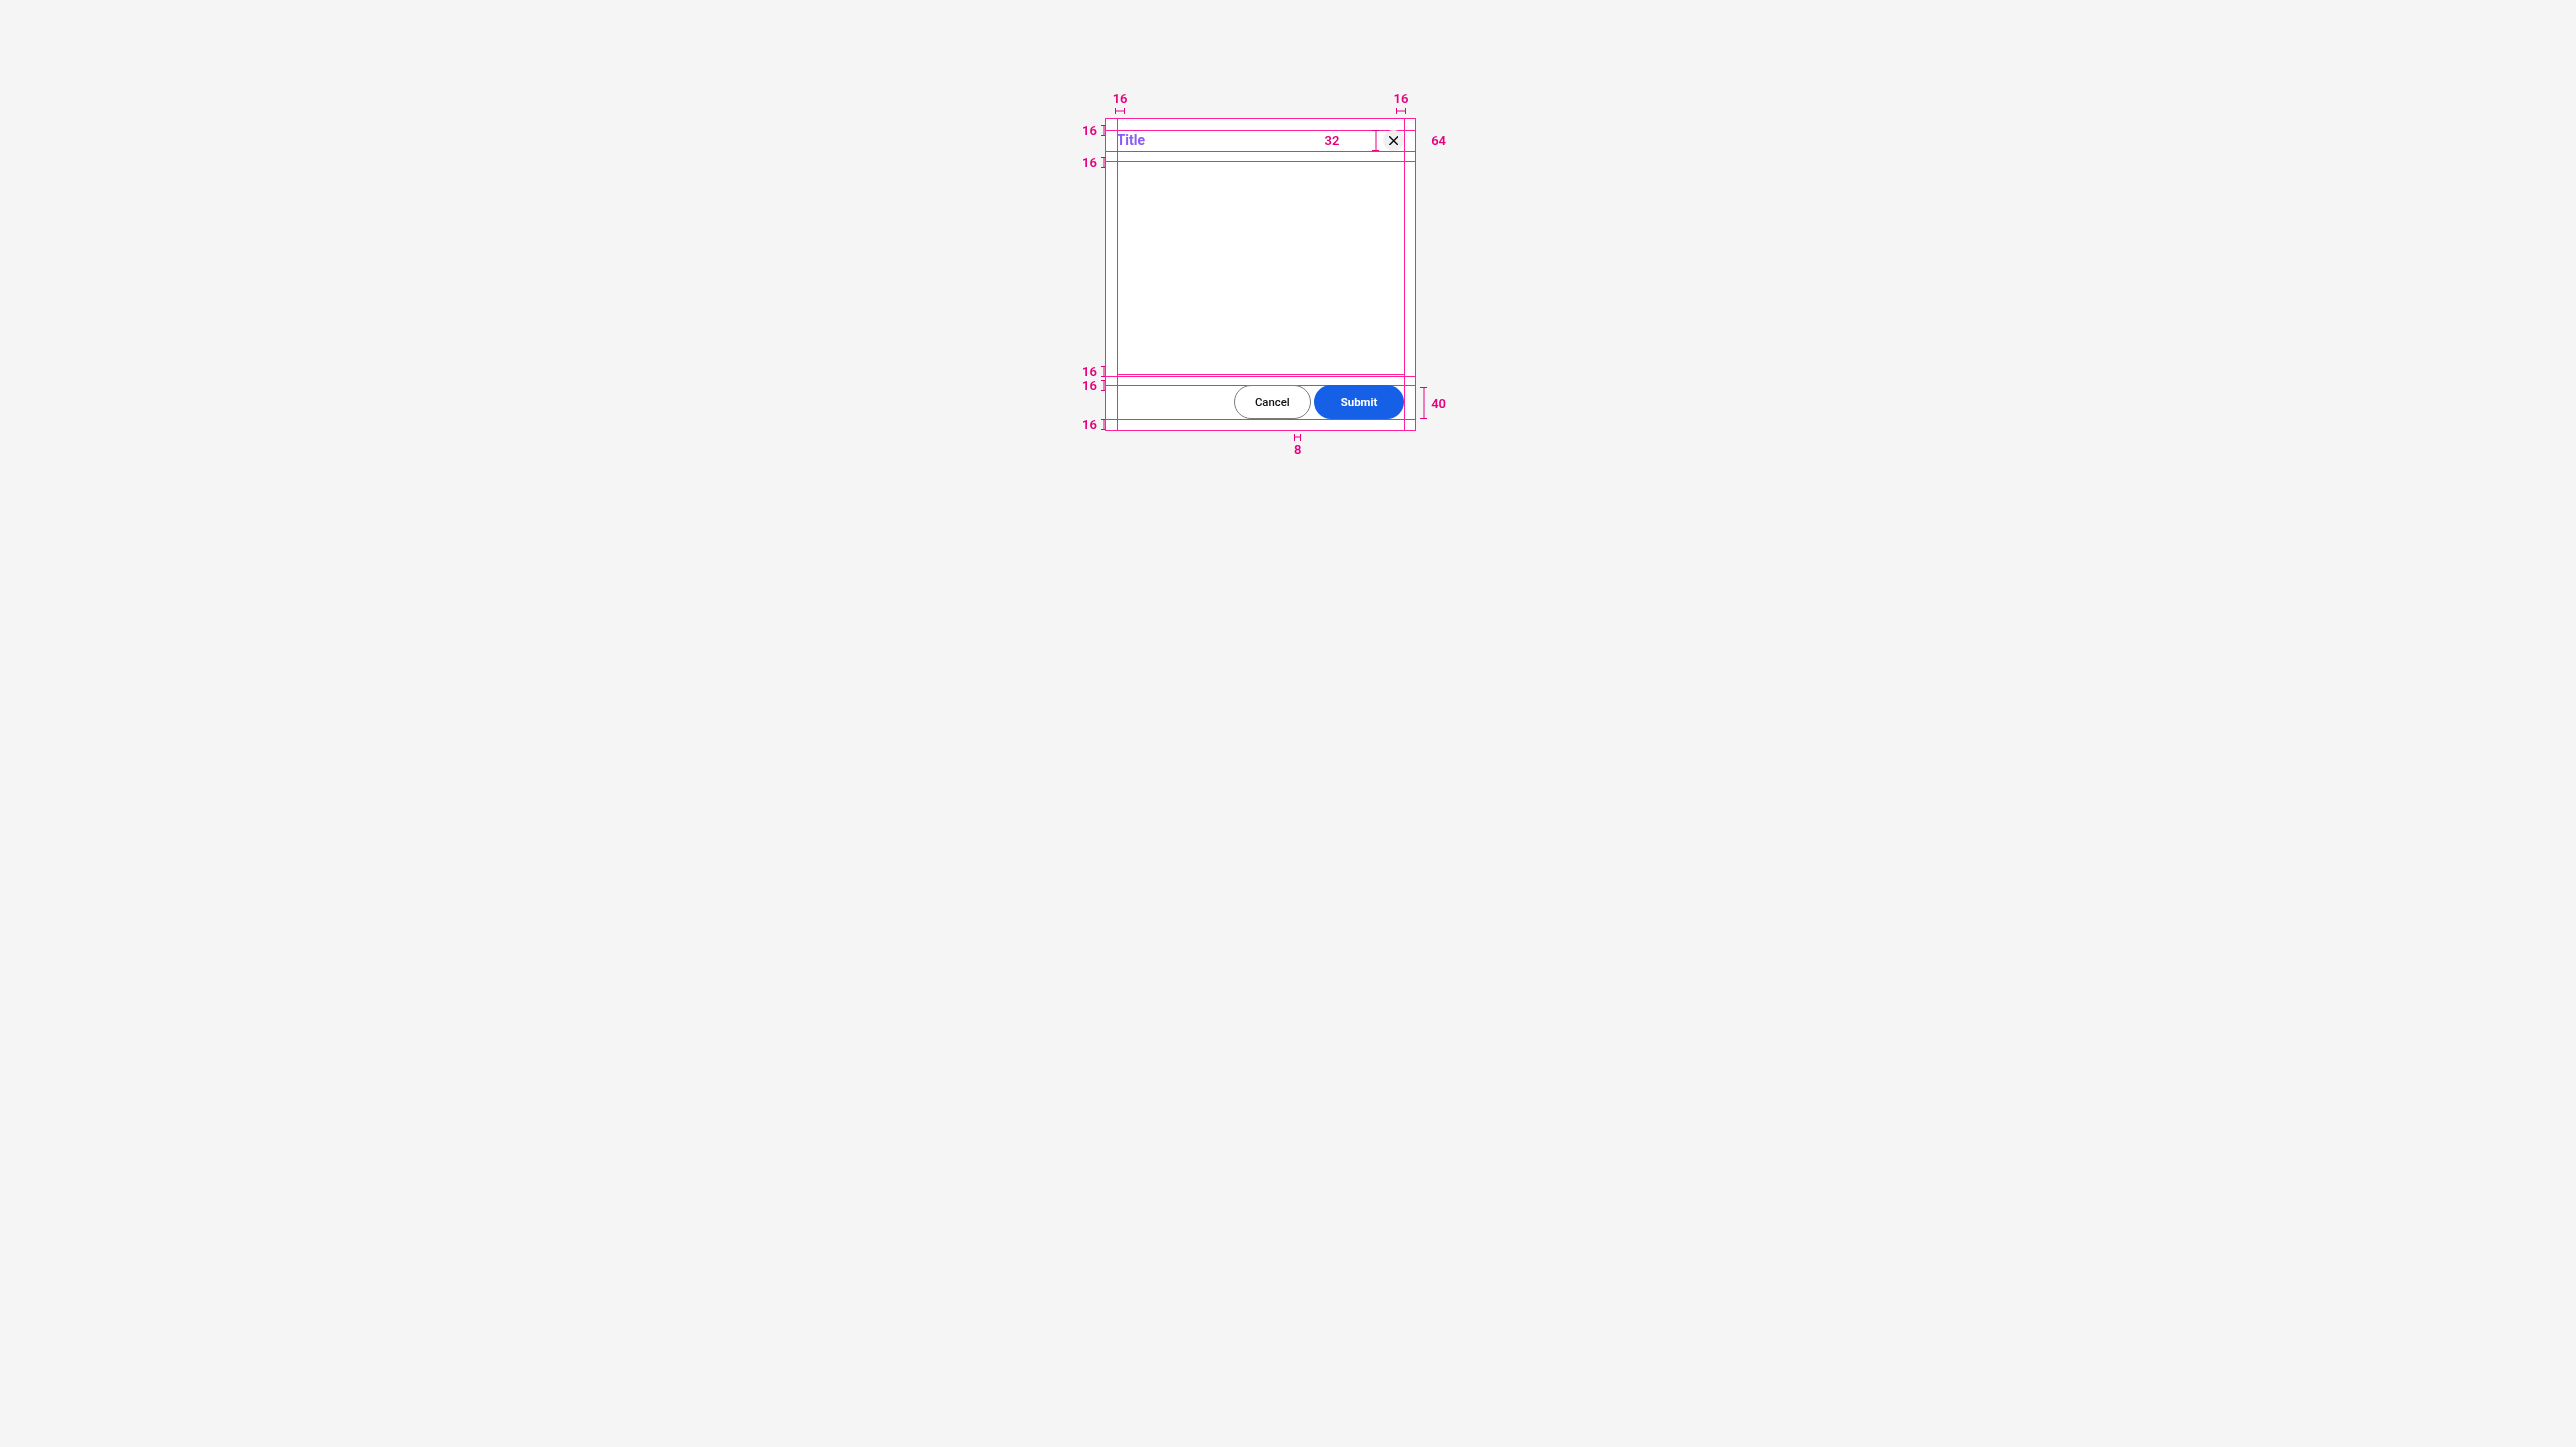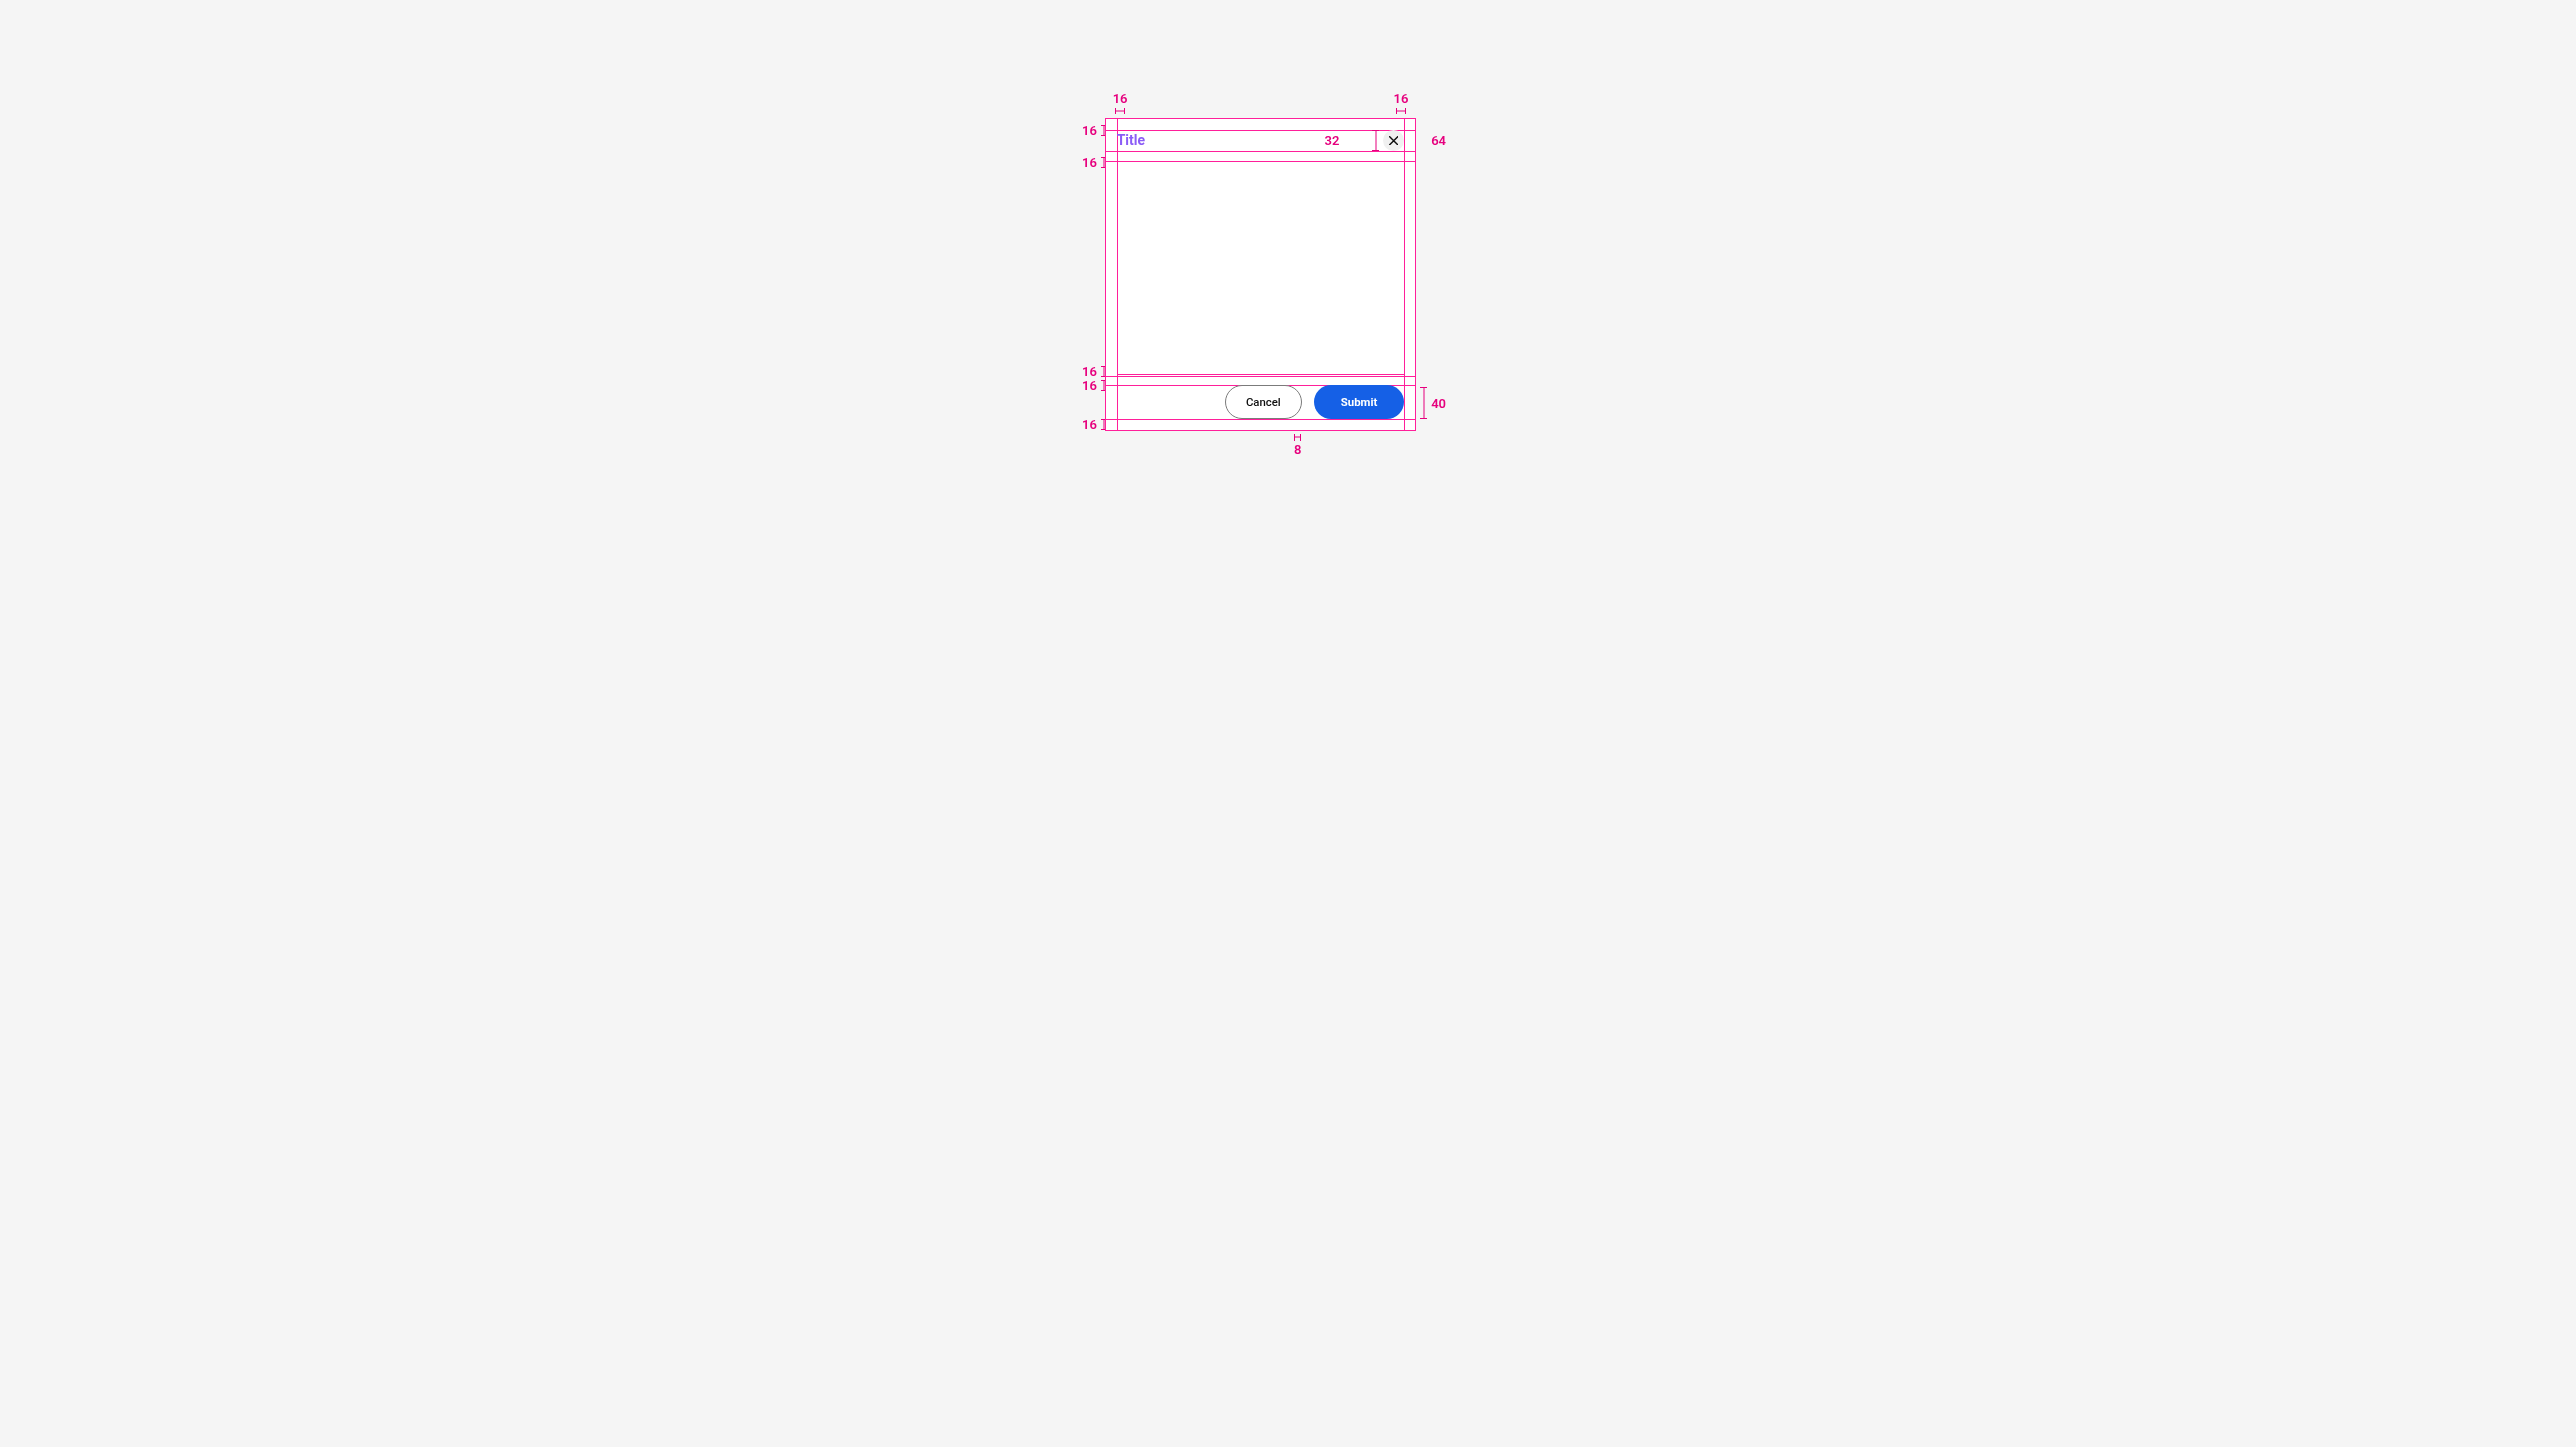--- a/index.html
+++ b/index.html
@@ -50,21 +50,21 @@
   }
   .placeholder{
     width:100%;height:100%;border-radius:8px;
     border:1.3px dashed #cfcfcf;background:#f4f4f4;
     display:flex;align-items:center;justify-content:center;
     color:var(--placeholder-text);font-size:12px;
   }
   
   .footer{
     position:absolute;left:10.7px;right:10.7px;bottom:10.7px;height:34px;
-    display:flex;justify-content:flex-end;gap:12px;
+    display:flex;justify-content:flex-end;gap:3px;
     border-top:0.7px solid var(--stroke);padding-top:10.7px;
     box-sizing:content-box;
   }
   .btn{
     height:34px;border-radius:670px;font-size:11.4px;font-weight:500;
     display:flex;align-items:center;justify-content:center;cursor:pointer;
     padding:0 20px;white-space:nowrap;
   }
   .btn-outline{
     border:0.7px solid var(--btn-outline);color:#111;background:#fff;

